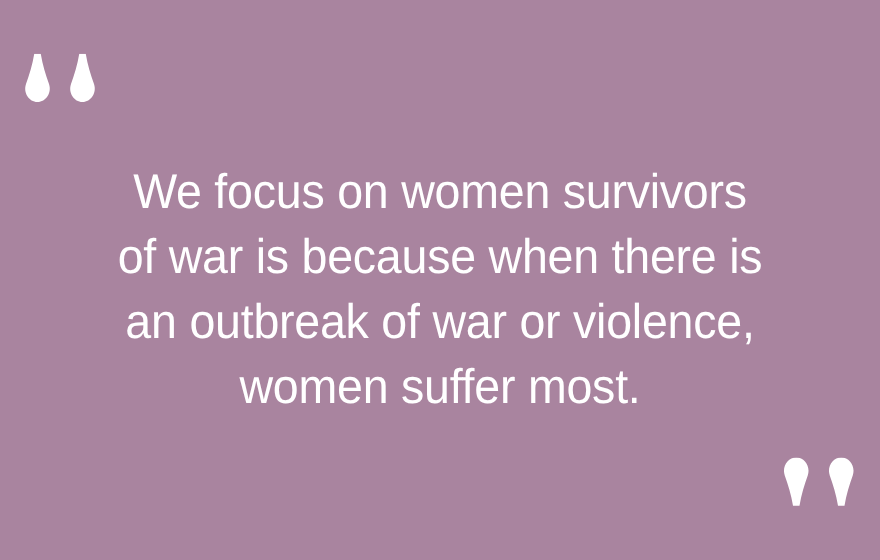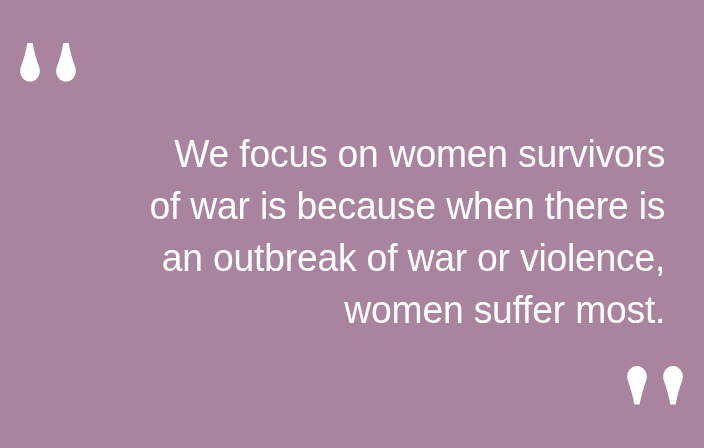--- a/index.html
+++ b/index.html
@@ -43,21 +43,21 @@
   .quote-glyph {
     display: block;
   }
 
   
   #quote-text-block {
     position: absolute;
     left: 0;
     right: 0;
     top: 128px;
-    text-align: right;
+    text-align: center;
     padding: 0 24px;
     box-sizing: border-box;
   }
 
   .quote-line {
     display: block;
     color: #ffffff;
     font-family: "Liberation Sans", sans-serif;
     font-size: 39px;
     line-height: 52px;

